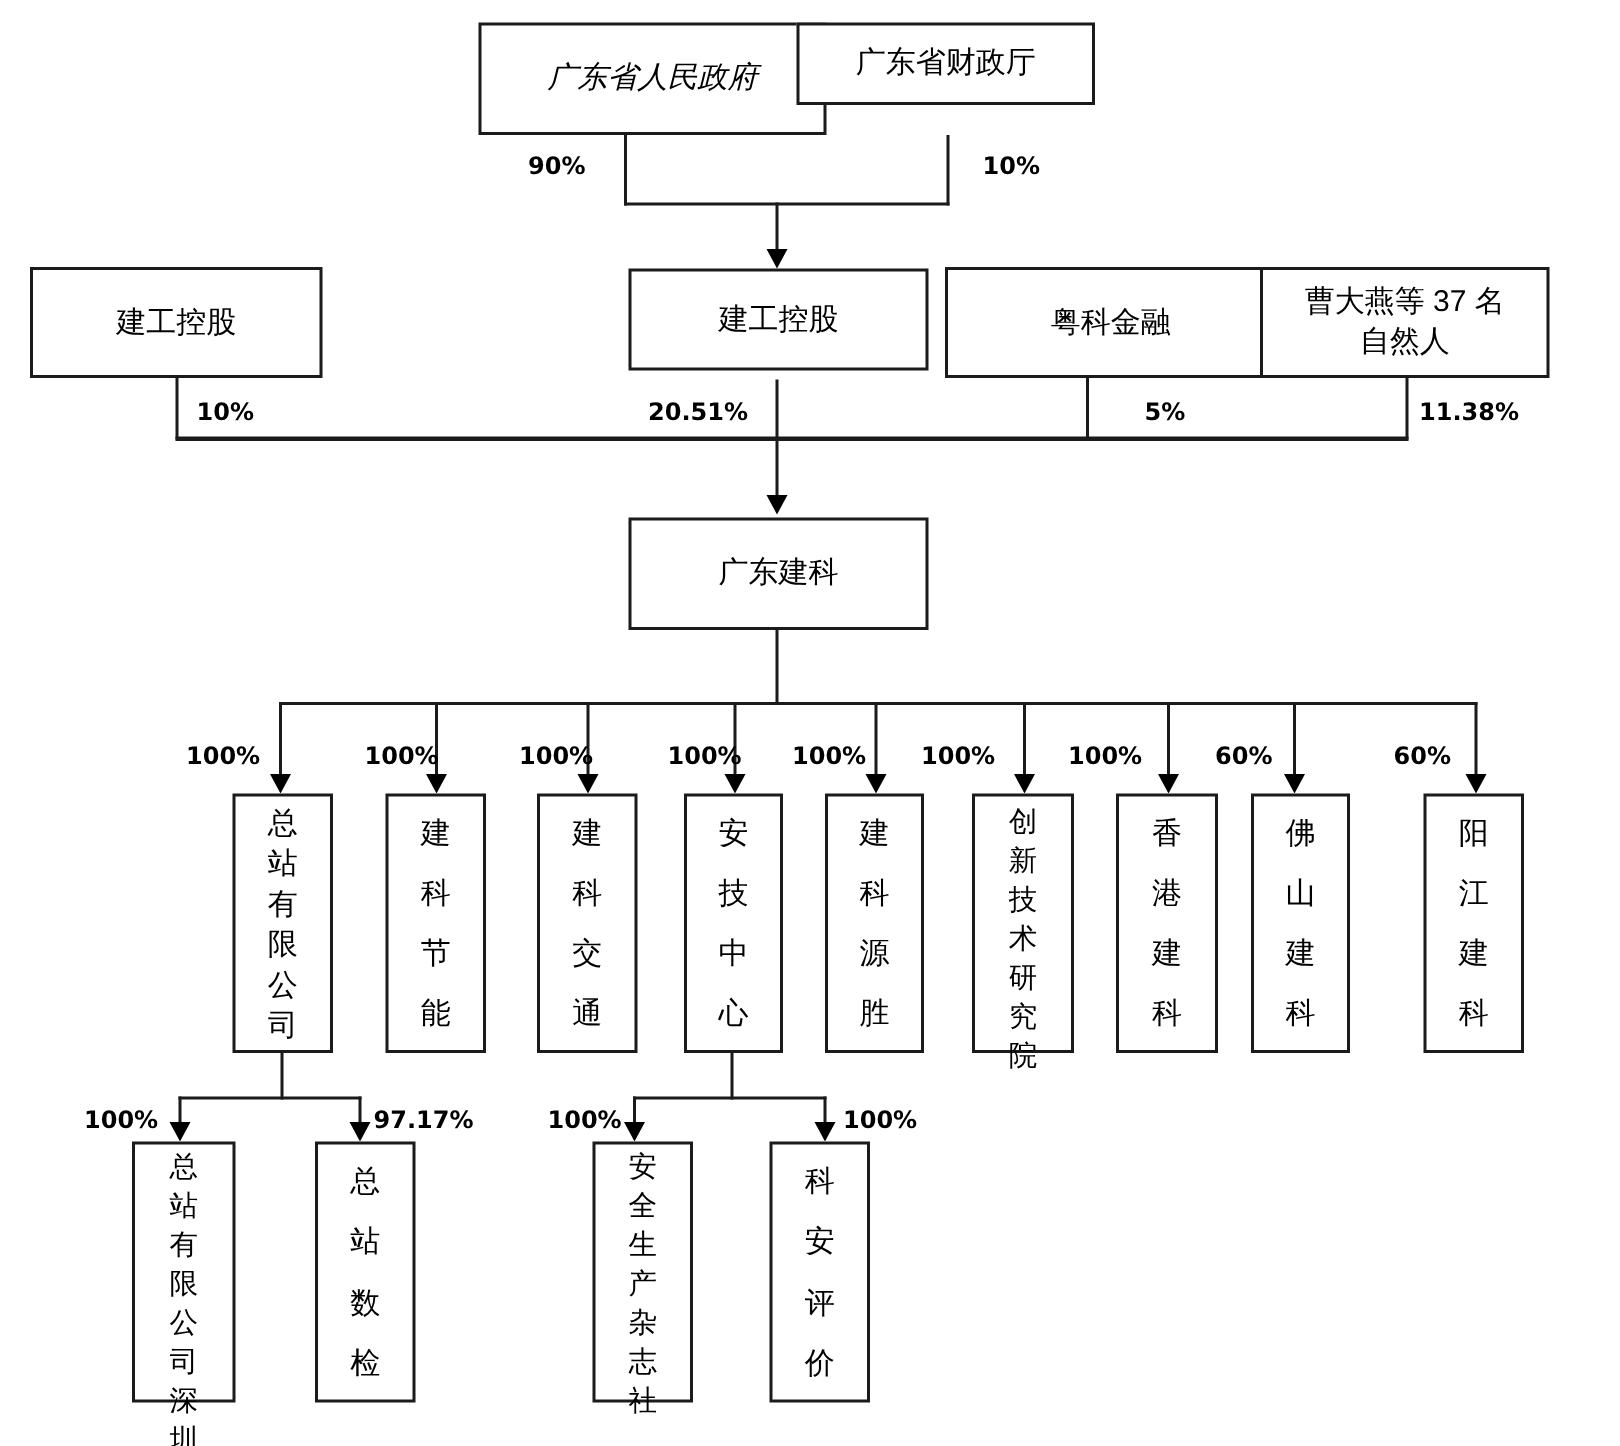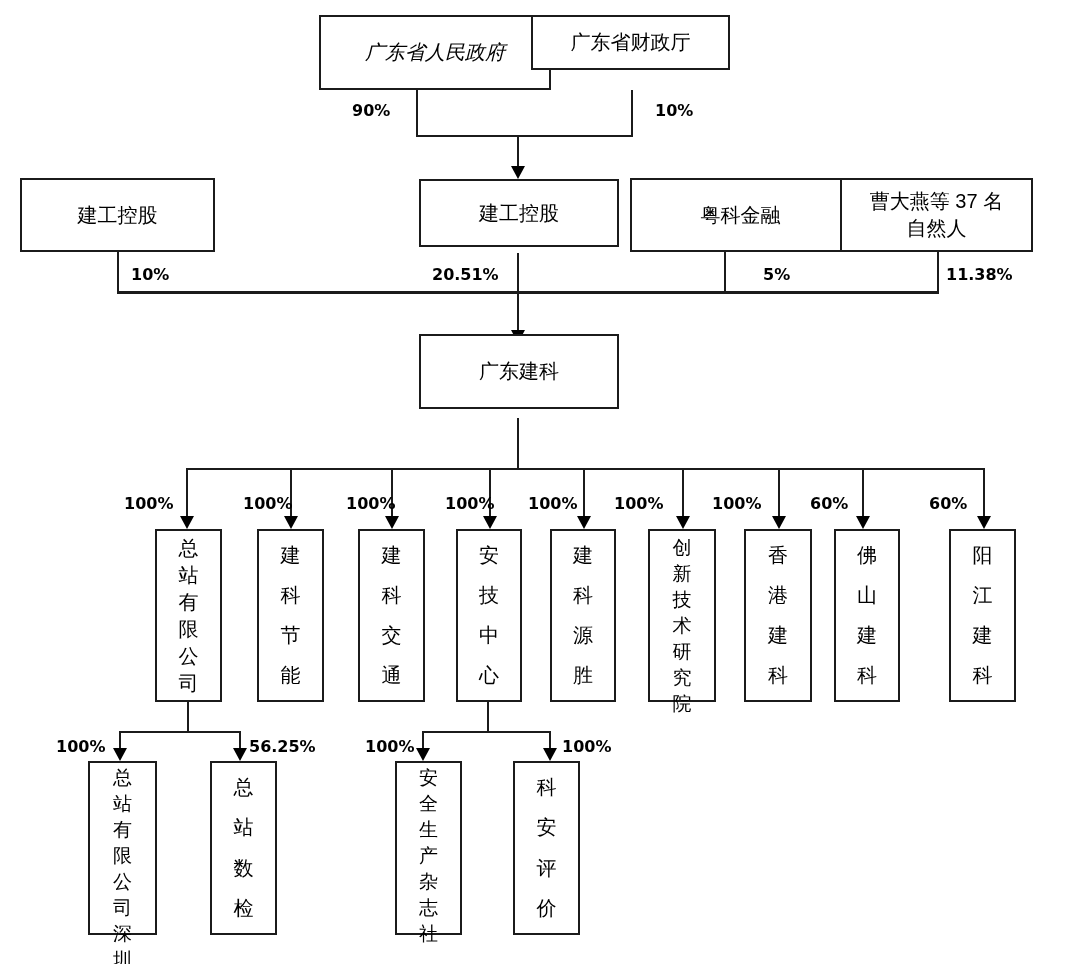--- a/index.html
+++ b/index.html
@@ -61,21 +61,21 @@
   <div class="vline" style="left:724px;top:252px;width:2px;height:41px;"></div>
   <div class="vline" style="left:937px;top:252px;width:2px;height:41px;"></div>
   <div class="hline" style="left:117px;top:291px;width:822px;height:3px;"></div>
   <div class="arrow-down" style="left:511px;top:330px;"></div>
 
   <div class="pct" style="left:131px;top:265px;">10%</div>
   <div class="pct" style="left:432px;top:265px;">20.51%</div>
   <div class="pct" style="left:763px;top:265px;">5%</div>
   <div class="pct" style="left:946px;top:265px;">11.38%</div>
 
-  <div class="box" style="left:419px;top:334px;width:200px;height:75px;">广东建科</div>
+  <div class="box" style="left:419px;top:345px;width:200px;height:75px;">广东建科</div>
 
   <div class="vline" style="left:517px;top:418px;width:2px;height:52px;"></div>
   <div class="hline" style="left:186px;top:468px;width:799px;height:2px;"></div>
 
   <div class="vline" style="left:186px;top:468px;width:2px;height:50px;"></div>
   <div class="vline" style="left:290px;top:468px;width:2px;height:50px;"></div>
   <div class="vline" style="left:391px;top:468px;width:2px;height:50px;"></div>
   <div class="vline" style="left:489px;top:468px;width:2px;height:50px;"></div>
   <div class="vline" style="left:583px;top:468px;width:2px;height:50px;"></div>
   <div class="vline" style="left:682px;top:468px;width:2px;height:50px;"></div>
@@ -181,21 +181,21 @@
       </div>
   </div>
 
   <div class="vline" style="left:187px;top:702px;width:2px;height:31px;"></div>
   <div class="hline" style="left:119px;top:731px;width:122px;height:2px;"></div>
   <div class="vline" style="left:119px;top:731px;width:2px;height:19px;"></div>
   <div class="vline" style="left:239px;top:731px;width:2px;height:19px;"></div>
   <div class="arrow-down" style="left:113px;top:748px;"></div>
   <div class="arrow-down" style="left:233px;top:748px;"></div>
   <div class="pct" style="left:56px;top:737px;">100%</div>
-  <div class="pct" style="left:249px;top:737px;">56.25%</div>
+  <div class="pct" style="left:249px;top:737px;">97.17%</div>
 
   <div class="vbox" style="left:88px;top:761px;width:69px;height:174px;">
     <div class="vchars" style="font-size:19px;padding:2px 0;">
         <span>总</span>
         <span>站</span>
         <span>有</span>
         <span>限</span>
         <span>公</span>
         <span>司</span>
         <span>深</span>

